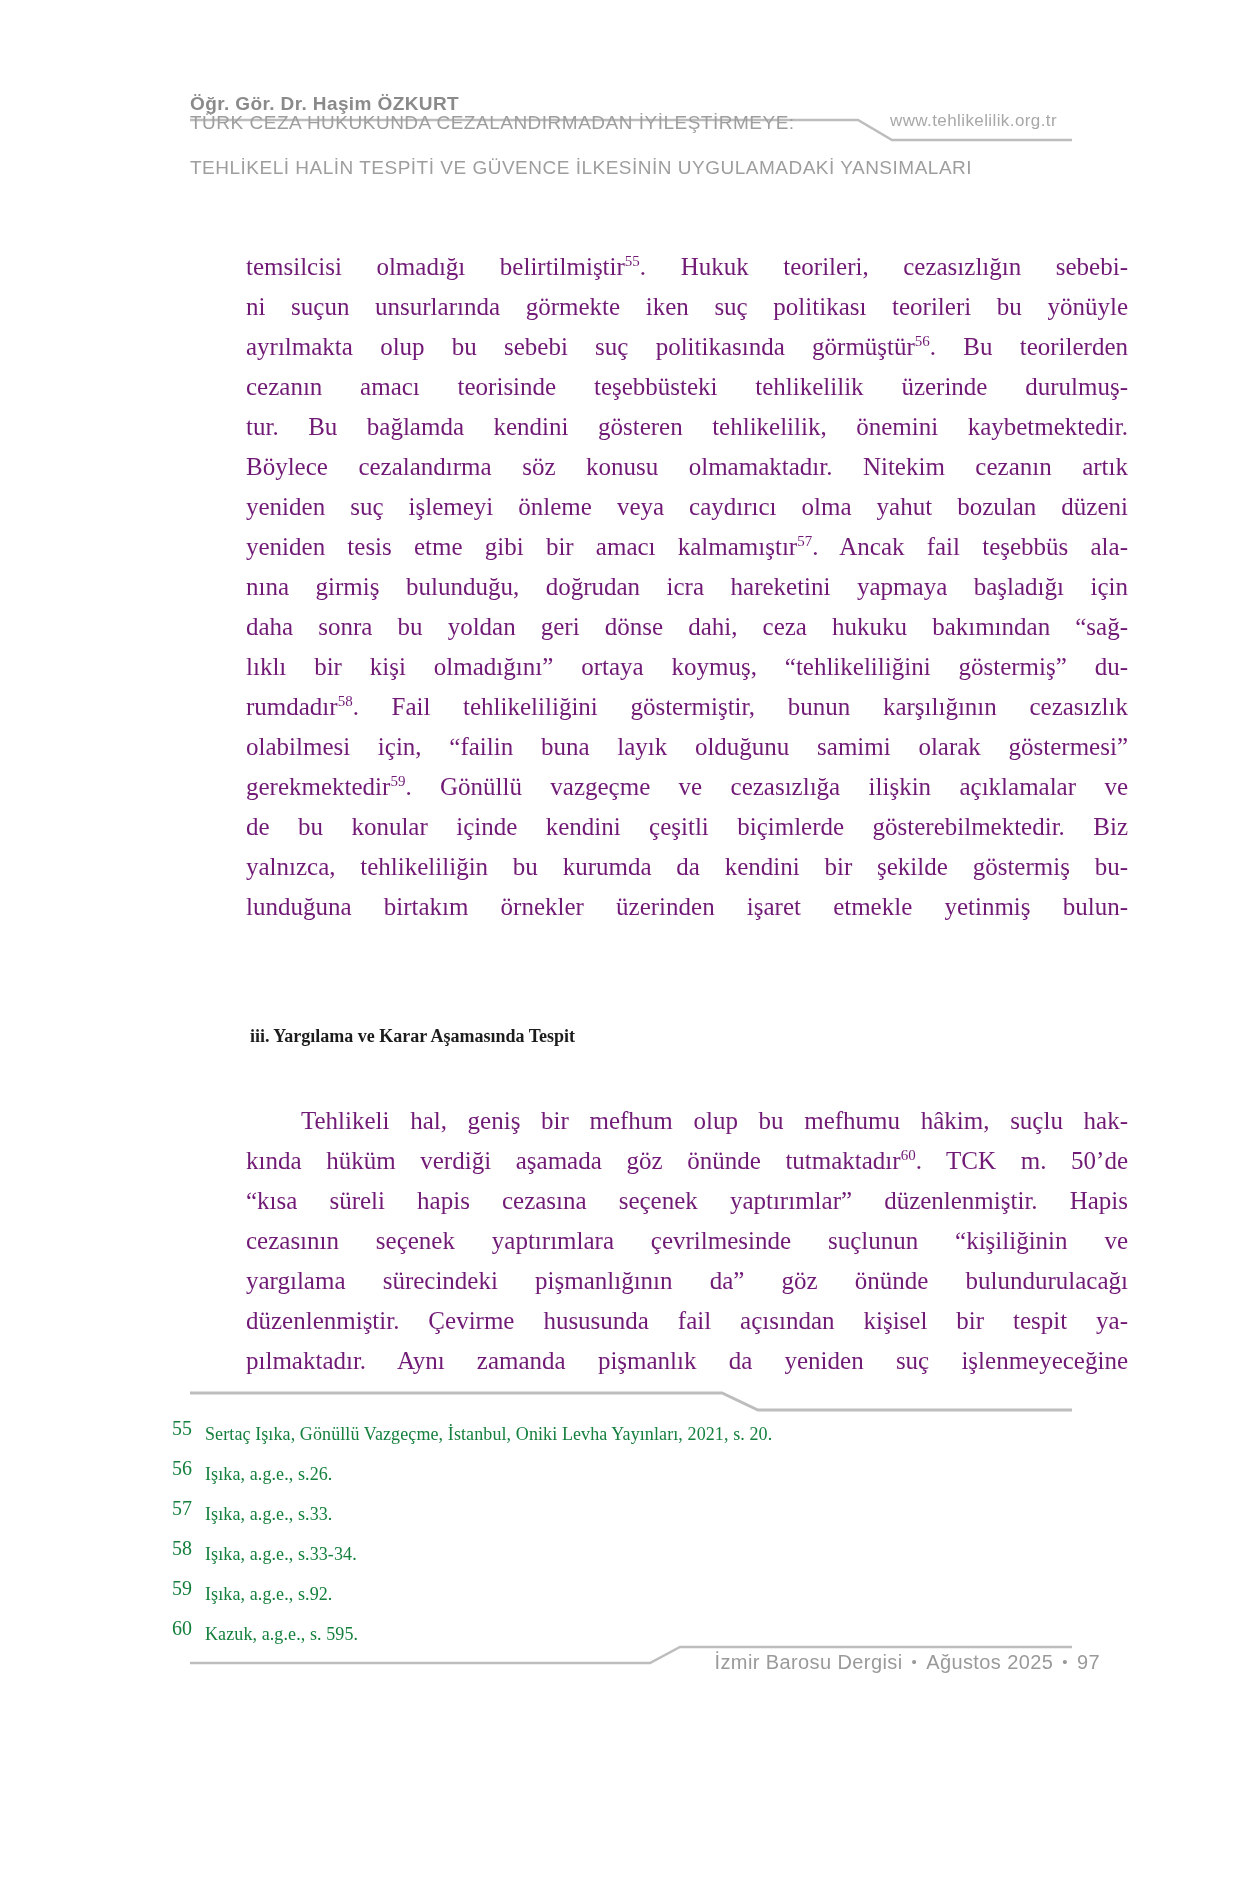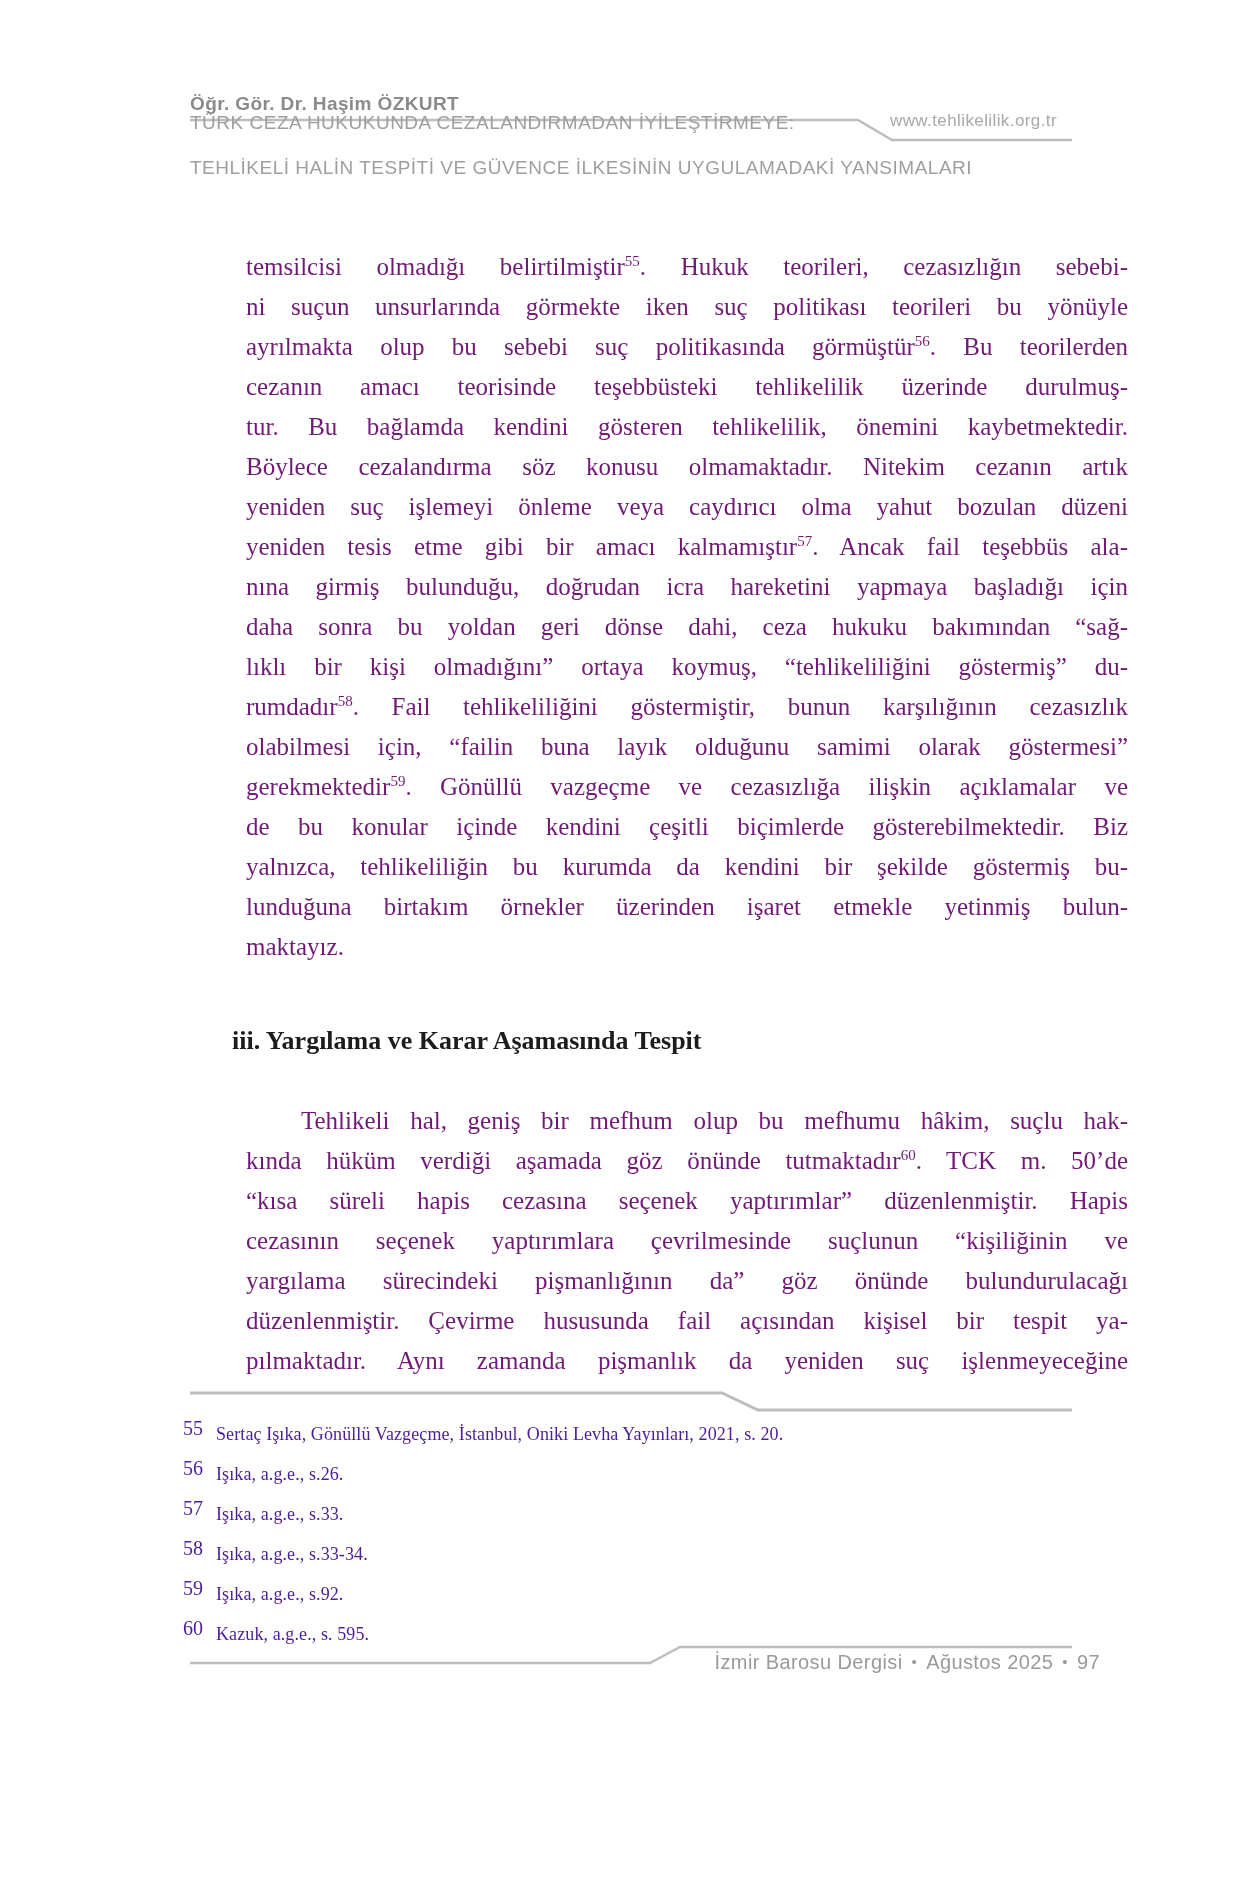--- a/index.html
+++ b/index.html
@@ -30,25 +30,25 @@
   svg.rules{position:absolute;left:0;top:0;pointer-events:none;}
   
   .para{position:absolute;left:200px;width:882px;font-size:25px;line-height:40px;color:#701a75;margin-left:46px;}
   .p1{top:247px;}
   .p2{top:1101px;}
   .line{height:40px;overflow:visible;}
   .line.j{text-align:justify;text-align-last:justify;}
   .line.indent{padding-left:55px;}
   sup{font-size:15px;line-height:0;vertical-align:9px;}
   .section-heading{
-    position:absolute;left:177px;top:1026px;width:882px;margin:0;padding-left:55px;
-    font-size:26px;font-weight:bold;color:#1c1c1c;font-family:inherit;
+    position:absolute;left:195px;top:1026px;width:882px;margin:0;padding-left:55px;
+    font-size:18px;font-weight:bold;color:#1c1c1c;font-family:inherit;
   }
   
-  .footnotes{position:absolute;left:183px;top:1417px;width:900px;color:#4c1d95;}
+  .footnotes{position:absolute;left:172px;top:1417px;width:900px;color:#15803d;}
   .fn{height:40px;white-space:nowrap;}
   .fn-num{font-size:20px;vertical-align:5px;margin-right:13px;}
   .fn-text{font-size:18px;letter-spacing:.1px;}
   
   .footer-text{
     position:absolute;right:200px;top:1651px;
     font-family:"Liberation Sans","DejaVu Sans",sans-serif;
     font-size:20px;letter-spacing:.4px;color:#9a9a9a;white-space:nowrap;
   }
   .footer-text .sep{font-size:15px;vertical-align:2px;margin:0 9px;}
@@ -83,21 +83,20 @@
         <div class="line j">yeniden tesis etme gibi bir amacı kalmamıştır<sup>57</sup>. Ancak fail teşebbüs ala-</div>
         <div class="line j">nına girmiş bulunduğu, doğrudan icra hareketini yapmaya başladığı için</div>
         <div class="line j">daha sonra bu yoldan geri dönse dahi, ceza hukuku bakımından “sağ-</div>
         <div class="line j">lıklı bir kişi olmadığını” ortaya koymuş, “tehlikeliliğini göstermiş” du-</div>
         <div class="line j">rumdadır<sup>58</sup>. Fail tehlikeliliğini göstermiştir, bunun karşılığının cezasızlık</div>
         <div class="line j">olabilmesi için, “failin buna layık olduğunu samimi olarak göstermesi”</div>
         <div class="line j">gerekmektedir<sup>59</sup>. Gönüllü vazgeçme ve cezasızlığa ilişkin açıklamalar ve</div>
         <div class="line j">de bu konular içinde kendini çeşitli biçimlerde gösterebilmektedir. Biz</div>
         <div class="line j">yalnızca, tehlikeliliğin bu kurumda da kendini bir şekilde göstermiş bu-</div>
         <div class="line j">lunduğuna birtakım örnekler üzerinden işaret etmekle yetinmiş bulun-</div>
-        <div class="line">maktayız.</div>
       </div>
     <h3 class="section-heading">iii. Yargılama ve Karar Aşamasında Tespit</h3>
     <div class="para p2">
         <div class="line indent j">Tehlikeli hal, geniş bir mefhum olup bu mefhumu hâkim, suçlu hak-</div>
         <div class="line j">kında hüküm verdiği aşamada göz önünde tutmaktadır<sup>60</sup>. TCK m. 50’de</div>
         <div class="line j">“kısa süreli hapis cezasına seçenek yaptırımlar” düzenlenmiştir. Hapis</div>
         <div class="line j">cezasının seçenek yaptırımlara çevrilmesinde suçlunun “kişiliğinin ve</div>
         <div class="line j">yargılama sürecindeki pişmanlığının da” göz önünde bulundurulacağı</div>
         <div class="line j">düzenlenmiştir. Çevirme hususunda fail açısından kişisel bir tespit ya-</div>
         <div class="line j">pılmaktadır. Aynı zamanda pişmanlık da yeniden suç işlenmeyeceğine</div>

